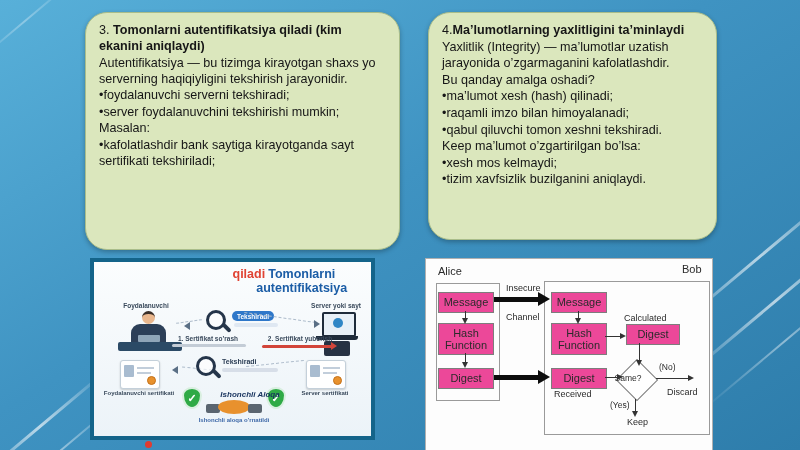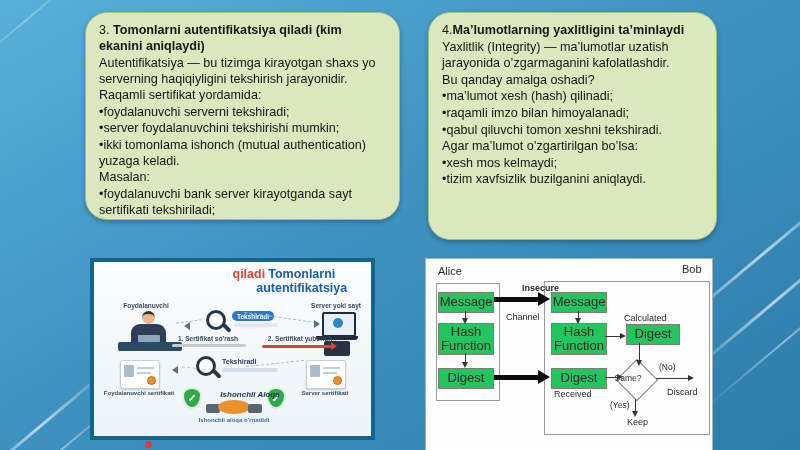--- a/index.html
+++ b/index.html
@@ -21,21 +21,21 @@
   #streak-6 { left:-35px; top:20px; width:120px; opacity:.5; }
   #red-dot { position:absolute; left:145px; top:441px; width:7px; height:7px; border-radius:50%; background:#e23b30; }
 
   
   .callout {
     position:absolute; box-sizing:border-box;
     background:#dbe7bd; border:1px solid #a9bd8a; border-radius:22px;
     padding:9px 13px; color:#161616;
     box-shadow:0 2px 5px rgba(0,0,0,.28);
   }
-  #callout-auth { left:85px; top:12px; width:315px; height:208px; font-size:12.6px; line-height:1.3; }
+  #callout-auth { left:85px; top:12px; width:315px; height:238px; font-size:12.6px; line-height:1.3; }
   #callout-integrity { left:428px; top:12px; width:289px; height:228px; font-size:12.6px; line-height:1.32; }
   .callout p { margin:0; }
   .callout .num { font-weight:normal; }
   .callout b { font-weight:bold; }
 
   
   #auth-img {
     position:absolute; left:90px; top:258px; width:285px; height:182px;
     box-sizing:border-box; border:4px solid #14648a;
     background:linear-gradient(#fbfdfe,#ecf3f8);
@@ -109,35 +109,35 @@
   
   #hash-img {
     position:absolute; left:425px; top:258px; width:288px; height:234px;
     box-sizing:border-box; border:1px solid #b0b0b0; background:#fdfdfd;
     color:#2b2b2b;
   }
   #hash-img * { position:absolute; }
   .fgroup { border:1px solid #9a9a9a; background:transparent; }
   #alice-group { left:10px; top:24px; width:62px; height:116px; }
   #bob-group { left:118px; top:22px; width:164px; height:152px; }
-  .fbox { border:1px solid #7d7d7d; background:#22c55e; font-size:13px; line-height:1.1;
+  .fbox { border:1px solid #7d7d7d; background:#ec4899; font-size:11px; line-height:1.1;
     display:flex; align-items:center; justify-content:center; text-align:center; }
   #msg-a   { left:12px;  top:33px;  width:54px; height:19px; }
   #hash-a  { left:12px;  top:64px;  width:54px; height:30px; }
   #dig-a   { left:12px;  top:109px; width:54px; height:19px; }
   #msg-b   { left:125px; top:33px;  width:54px; height:19px; }
   #hash-b  { left:125px; top:64px;  width:54px; height:30px; }
   #dig-calc{ left:200px; top:65px;  width:52px; height:19px; }
   #dig-recv{ left:125px; top:109px; width:54px; height:19px; }
   .flabel { font-size:9px; }
   #alice-label { left:12px; top:6px; font-size:11px; }
   #bob-label   { left:256px; top:4px; font-size:11px; }
   #calc-label  { left:198px; top:54px; }
   #recv-label  { left:128px; top:130px; }
-  #insecure-label { left:96px; top:24px;font-weight:bold; }
+  #insecure-label { left:80px; top:24px; }
   #channel-label  { left:80px; top:53px; }
   #no-label    { left:233px; top:103px; font-size:8.5px; }
   #yes-label   { left:184px; top:141px; font-size:8.5px; }
   #discard-label { left:241px; top:128px; }
   #keep-label  { left:201px; top:158px; }
   .diamond { left:196px; top:106px; width:28px; height:28px; border:1px solid #7d7d7d; background:#fff; transform:rotate(45deg); }
   #same-label { left:182px; top:114px; width:40px; text-align:center; font-size:8.5px; }
   .vline { width:1px; background:#333; }
   .hline { height:1px; background:#333; }
   #ln-ma-ha { left:39px;  top:52px; height:8px; }  #ah-1 { left:36px;  top:59px; }
@@ -164,36 +164,34 @@
   <div class="streak" id="streak-2"></div>
   <div class="streak thin" id="streak-3"></div>
   <div class="streak" id="streak-4"></div>
   <div class="streak thin" id="streak-5"></div>
   <div class="streak thin" id="streak-6"></div>
   <div id="red-dot"></div>
 
   <div class="callout" id="callout-auth">
     <p><span class="num">3. </span><b>Tomonlarni autentifikatsiya qiladi (kim ekanini aniqlaydi)</b></p>
     <p>Autentifikatsiya — bu tizimga kirayotgan shaxs yo serverning haqiqiyligini tekshirish jarayonidir.</p>
-    <p>Raqamli sertifikat yordamida:</p>
     <p>•foydalanuvchi serverni tekshiradi;</p>
     <p>•server foydalanuvchini tekshirishi mumkin;</p>
-    <p>•ikki tomonlama ishonch (mutual authentication) yuzaga keladi.</p>
     <p>Masalan:</p>
-    <p>•foydalanuvchi bank server kirayotganda sayt sertifikati tekshiriladi;</p>
+    <p>•kafolatlashdir bank saytiga kirayotganda sayt sertifikati tekshiriladi;</p>
   </div>
 
   <div class="callout" id="callout-integrity">
     <p><span class="num">4.</span><b>Ma’lumotlarning yaxlitligini ta’minlaydi</b></p>
     <p>Yaxlitlik (Integrity) — ma’lumotlar uzatish jarayonida o’zgarmaganini kafolatlashdir.</p>
     <p>Bu qanday amalga oshadi?</p>
     <p>•ma’lumot xesh (hash) qilinadi;</p>
     <p>•raqamli imzo bilan himoyalanadi;</p>
     <p>•qabul qiluvchi tomon xeshni tekshiradi.</p>
-    <p>Agar ma’lumot o’zgartirilgan bo’lsa:</p>
+    <p>Keep ma’lumot o’zgartirilgan bo’lsa:</p>
     <p>•xesh mos kelmaydi;</p>
     <p>•tizim xavfsizlik buzilganini aniqlaydi.</p>
   </div>
 
   <div id="auth-img">
     <div class="info-title">
         <span>Tomonlarni autentifikatsiya </span>
         <span class="accent">qiladi</span>
       </div>
 

